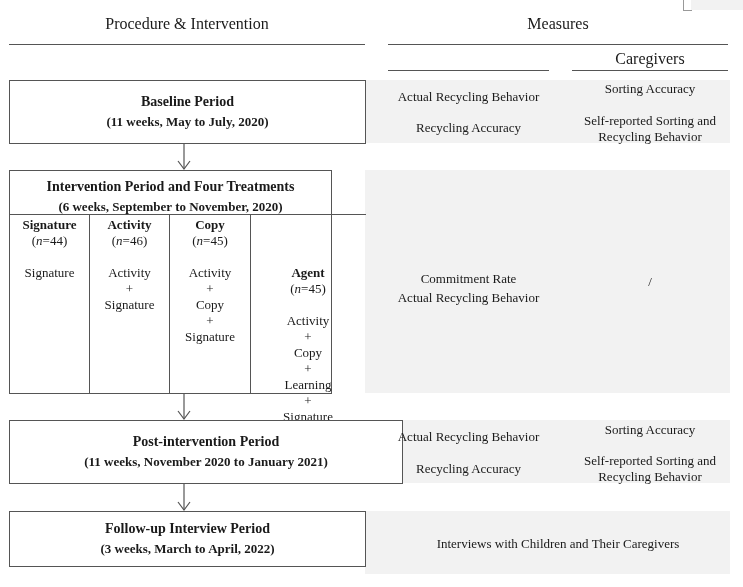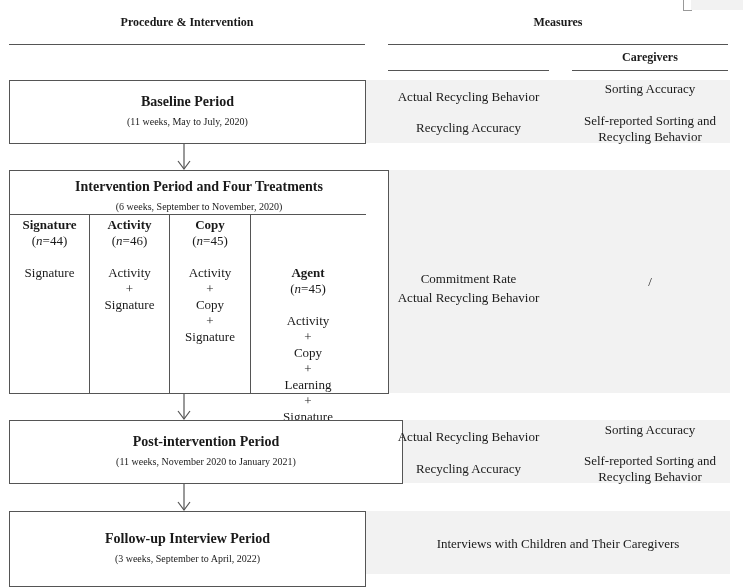--- a/index.html
+++ b/index.html
@@ -1,24 +1,24 @@
 <!DOCTYPE html>
 <html><head>
   <meta charset="utf-8">
   <style>
     html, body { margin:0; padding:0; background:#ffffff; }
     body { width:743px; height:587px; position:relative; overflow:hidden;
            font-family:"Liberation Serif", serif; color:#1a1a1a; }
     .abs { position:absolute; }
-    .hdr { font-weight:bold; font-size:12px; text-align:center; }
+    .hdr { font-weight:normal; font-size:16px; text-align:center; }
     .rule { position:absolute; height:0; border-top:1.5px solid #555; }
     .box { position:absolute; border:1.5px solid #555; background:#fff; box-sizing:border-box;
            text-align:center; display:flex; flex-direction:column; justify-content:center; }
     .box .t { font-weight:bold; font-size:14px; line-height:20px; }
-    .box .s { font-size:10px; line-height:20px; }
+    .box .s { font-size:13px; line-height:20px;font-weight:bold; }
     .gray { position:absolute; background:#f2f2f2; }
     .m { position:absolute; font-size:13px; text-align:center; line-height:16px; }
     .arrow { position:absolute; width:14px; }
     .treat { position:absolute; top:214px; height:179px; box-sizing:border-box; text-align:center;
              font-size:13px; line-height:16px; }
     .treat .tn { font-weight:bold; }
     .treat .gap { height:16px; }
     .vline { position:absolute; border-left:1.5px solid #555; top:214px; height:179px; }
     .corner { position:absolute; left:683px; top:0; width:8px; height:10px; border-left:1px solid #999; border-bottom:1px solid #999; background:#fff; }
     .cornerbar { position:absolute; left:691px; top:0; width:52px; height:10px; background:#f2f2f2; }
@@ -52,21 +52,21 @@
 <div class="m" style="left:388px; width:161px; top:89px;">Actual Recycling Behavior</div>
 <div class="m" style="left:388px; width:161px; top:120px;">Recycling Accuracy</div>
 <div class="m" style="left:572px; width:156px; top:81px;">Sorting Accuracy</div>
 <div class="m" style="left:572px; width:156px; top:113px;">Self-reported Sorting and Recycling Behavior</div>
 
 <svg class="arrow" style="left:177px; top:144px; height:26px;" viewBox="0 0 14 26">
   <line x1="7" y1="0" x2="7" y2="25" stroke="#555" stroke-width="1.2"></line>
   <polyline points="1,17 7,25 13,17" fill="none" stroke="#555" stroke-width="1.2"></polyline>
 </svg>
 
-<div class="box" style="left:9px; width:380px; top:170px; height:224px; justify-content:flex-start;">
+<div class="box" style="left:9px; width:323px; top:170px; height:224px; justify-content:flex-start;">
   <div class="t" style="margin-top:6px;">Intervention Period and Four Treatments</div>
   <div class="s">(6 weeks, September to November, 2020)</div>
 </div>
 <div class="rule" style="left:9px; width:357px; top:214px;"></div>
 <div class="vline" style="left:89px;"></div>
 <div class="vline" style="left:169px;"></div>
 <div class="vline" style="left:250px;"></div>
 
 <div class="treat" style="left:10px; width:79px;">
   <div class="tn" style="margin-top:3px;">Signature</div>
@@ -124,17 +124,17 @@
 <div class="m" style="left:388px; width:161px; top:429px;">Actual Recycling Behavior</div>
 <div class="m" style="left:388px; width:161px; top:461px;">Recycling Accuracy</div>
 <div class="m" style="left:572px; width:156px; top:422px;">Sorting Accuracy</div>
 <div class="m" style="left:572px; width:156px; top:453px;">Self-reported Sorting and Recycling Behavior</div>
 
 <svg class="arrow" style="left:177px; top:484px; height:27px;" viewBox="0 0 14 27">
   <line x1="7" y1="0" x2="7" y2="26" stroke="#555" stroke-width="1.2"></line>
   <polyline points="1,18 7,26 13,18" fill="none" stroke="#555" stroke-width="1.2"></polyline>
 </svg>
 
-<div class="box" style="left:9px; width:357px; top:511px; height:76px;">
+<div class="box" style="left:9px; width:357px; top:511px; height:56px;">
   <div class="t">Follow-up Interview Period</div>
-  <div class="s">(3 weeks, September to April, 2022)</div>
+  <div class="s">(3 weeks, March to April, 2022)</div>
 </div>
 <div class="m" style="left:388px; width:340px; top:536px;">Interviews with Children and Their Caregivers</div>
 
 </body></html>

